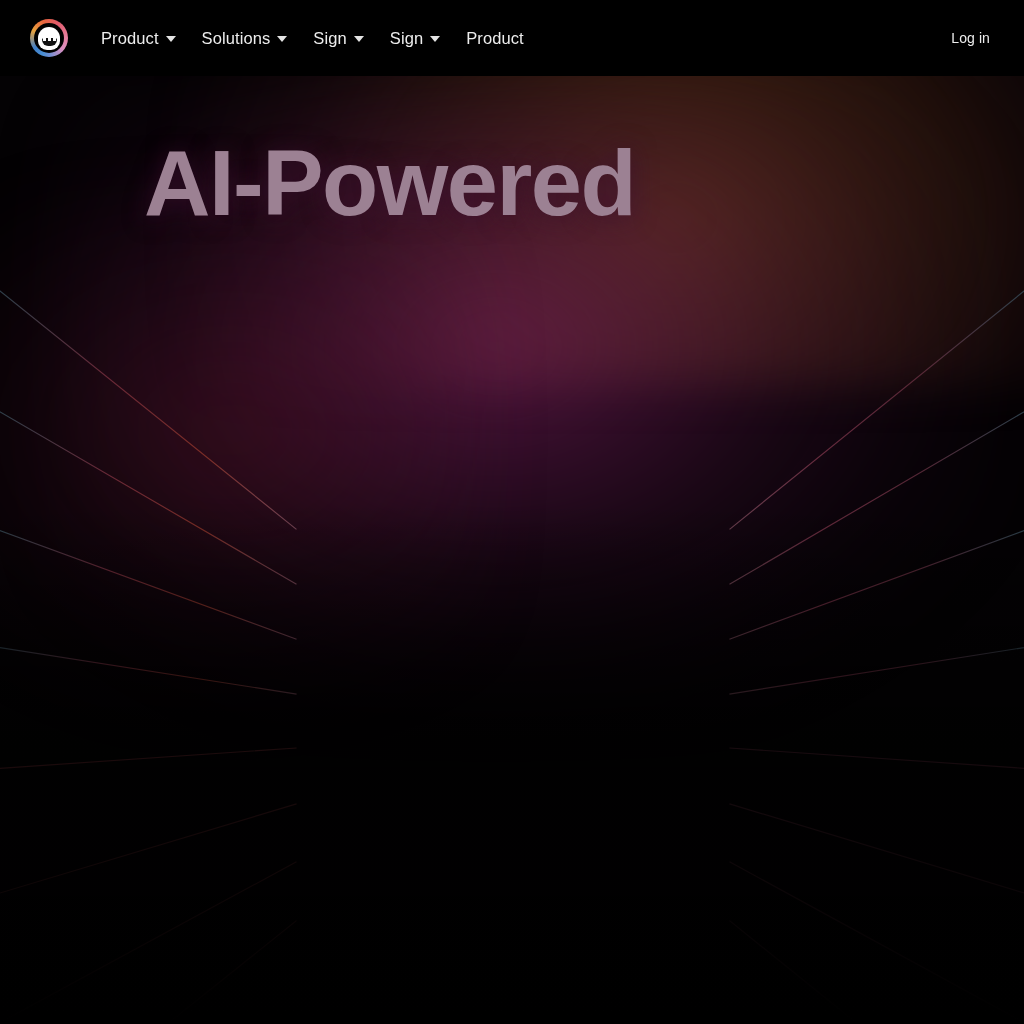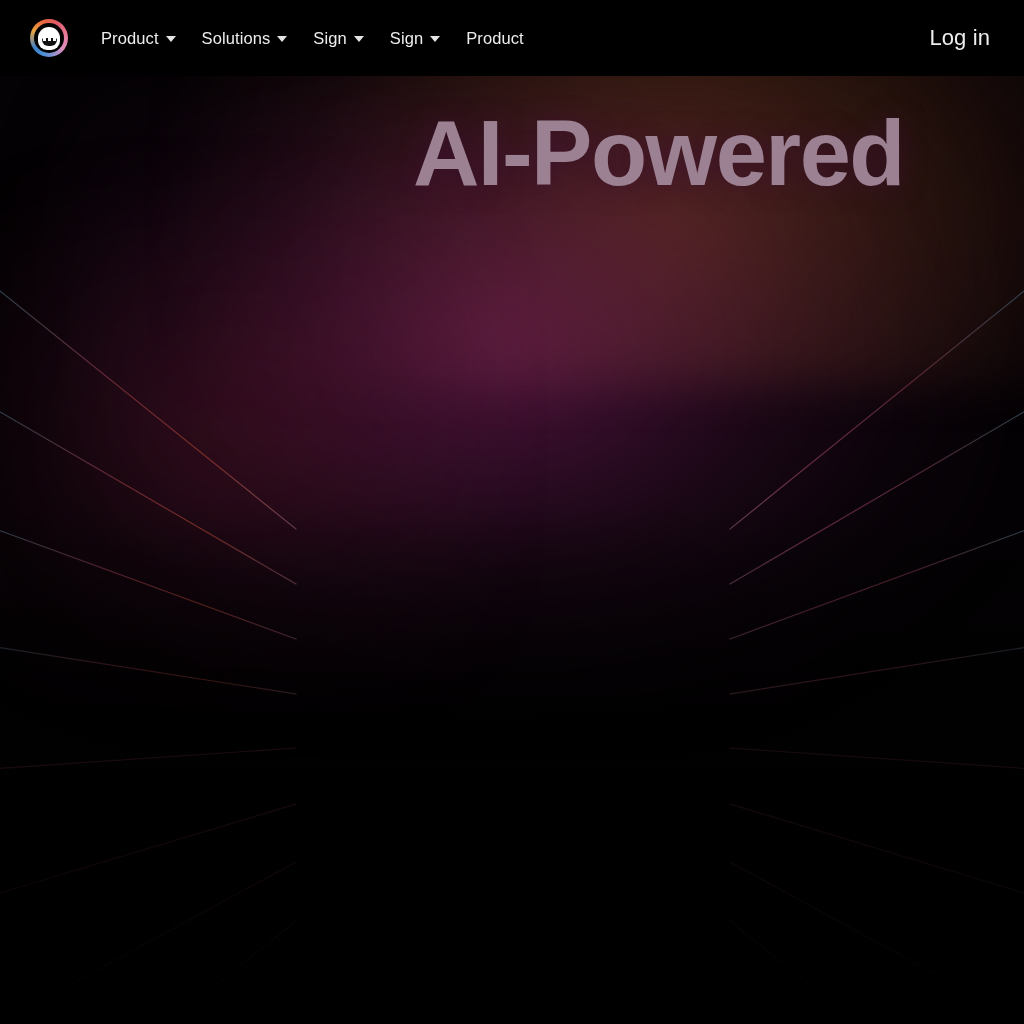--- a/index.html
+++ b/index.html
@@ -81,21 +81,21 @@
     border-top:6px solid #e4e4e4;
     display:block;
     margin-top:2px;
   }
 
   .header-right{
     margin-left:auto;
     display:flex; align-items:center; gap:22px;
   }
   .login{
-    color:#ededed; font-size:22px;
+    color:#ededed; font-size:14px;
     cursor:pointer; letter-spacing:0.1px;
     padding:6px 4px;
   }
 
   .signup{
     position:relative;
     display:inline-flex; align-items:center; justify-content:center;
     height:44px; padding:0 28px;
     border-radius:24px;
     background:#000;
@@ -191,22 +191,22 @@
   }
 
   .grid-svg{
     position:absolute; left:0; top:0;
     width:1024px; height:948px;
     pointer-events:none;
   }
 
   .hero-content{
     position:relative; z-index:20;
-    padding-top:32px;
-    text-align:right;
+    padding-top:62px;
+    text-align:left;
     margin-left:24px;
   }
   .headline{
     font-size:92px;
     font-weight:bold;
     line-height:0.98;
     letter-spacing:-1.5px;
     color:#9c8193;
     text-shadow:0 2px 24px rgba(60,16,48,0.8);
     padding:0 120px;

